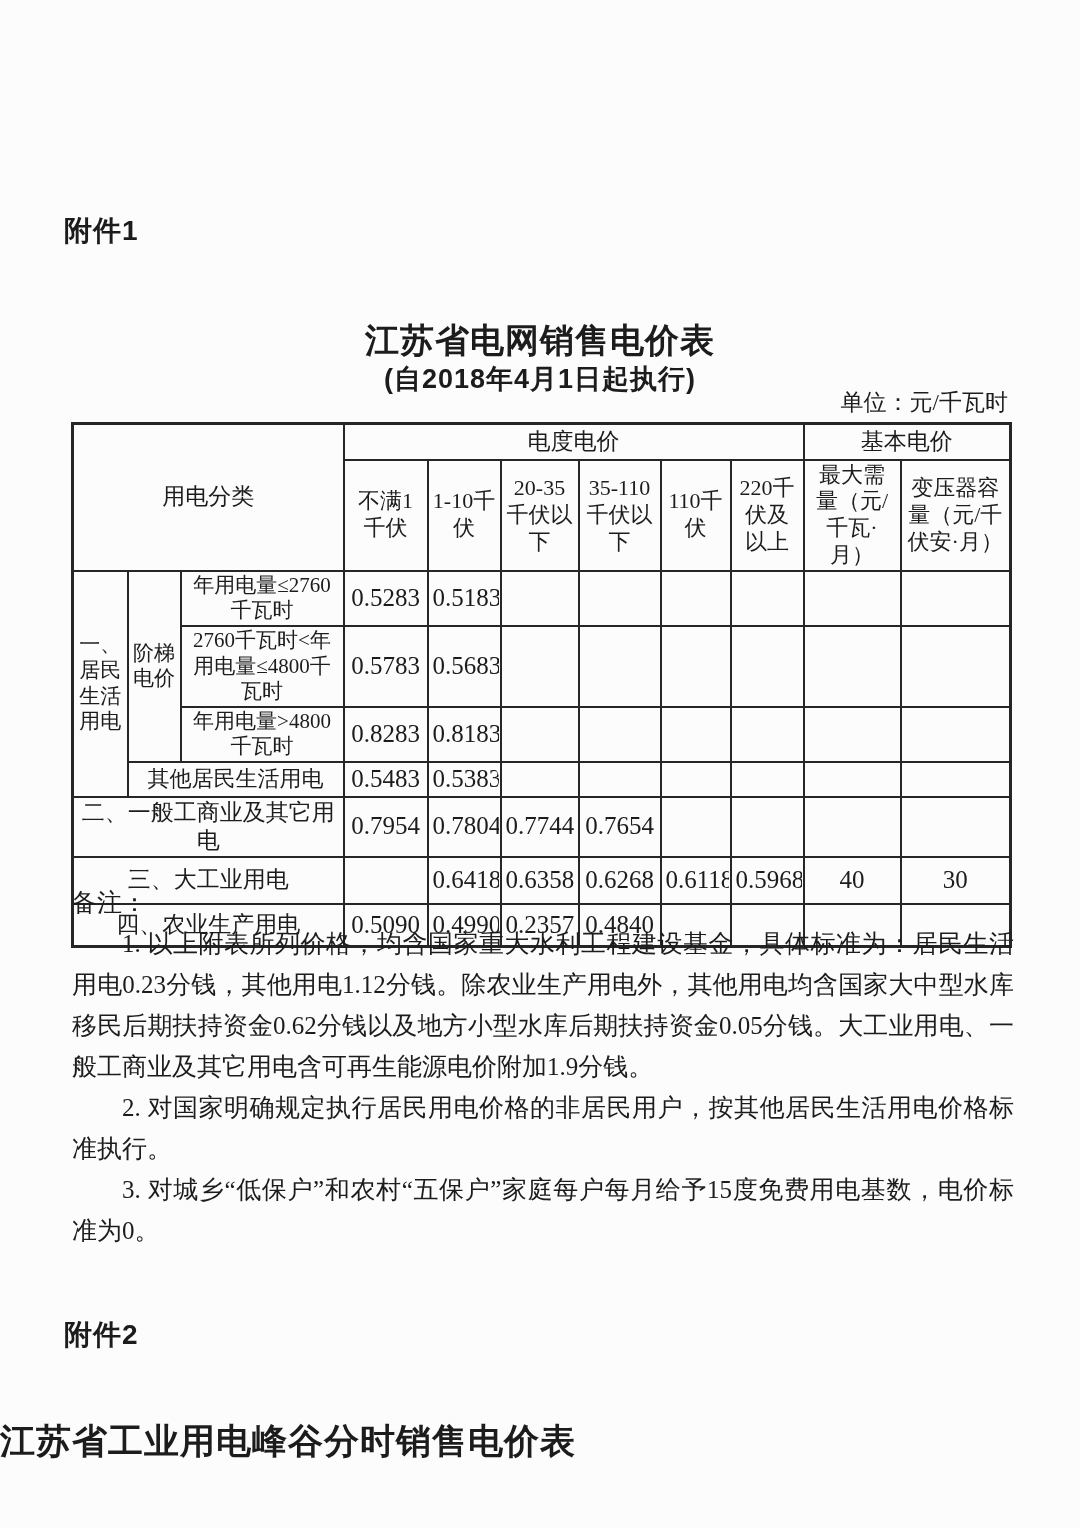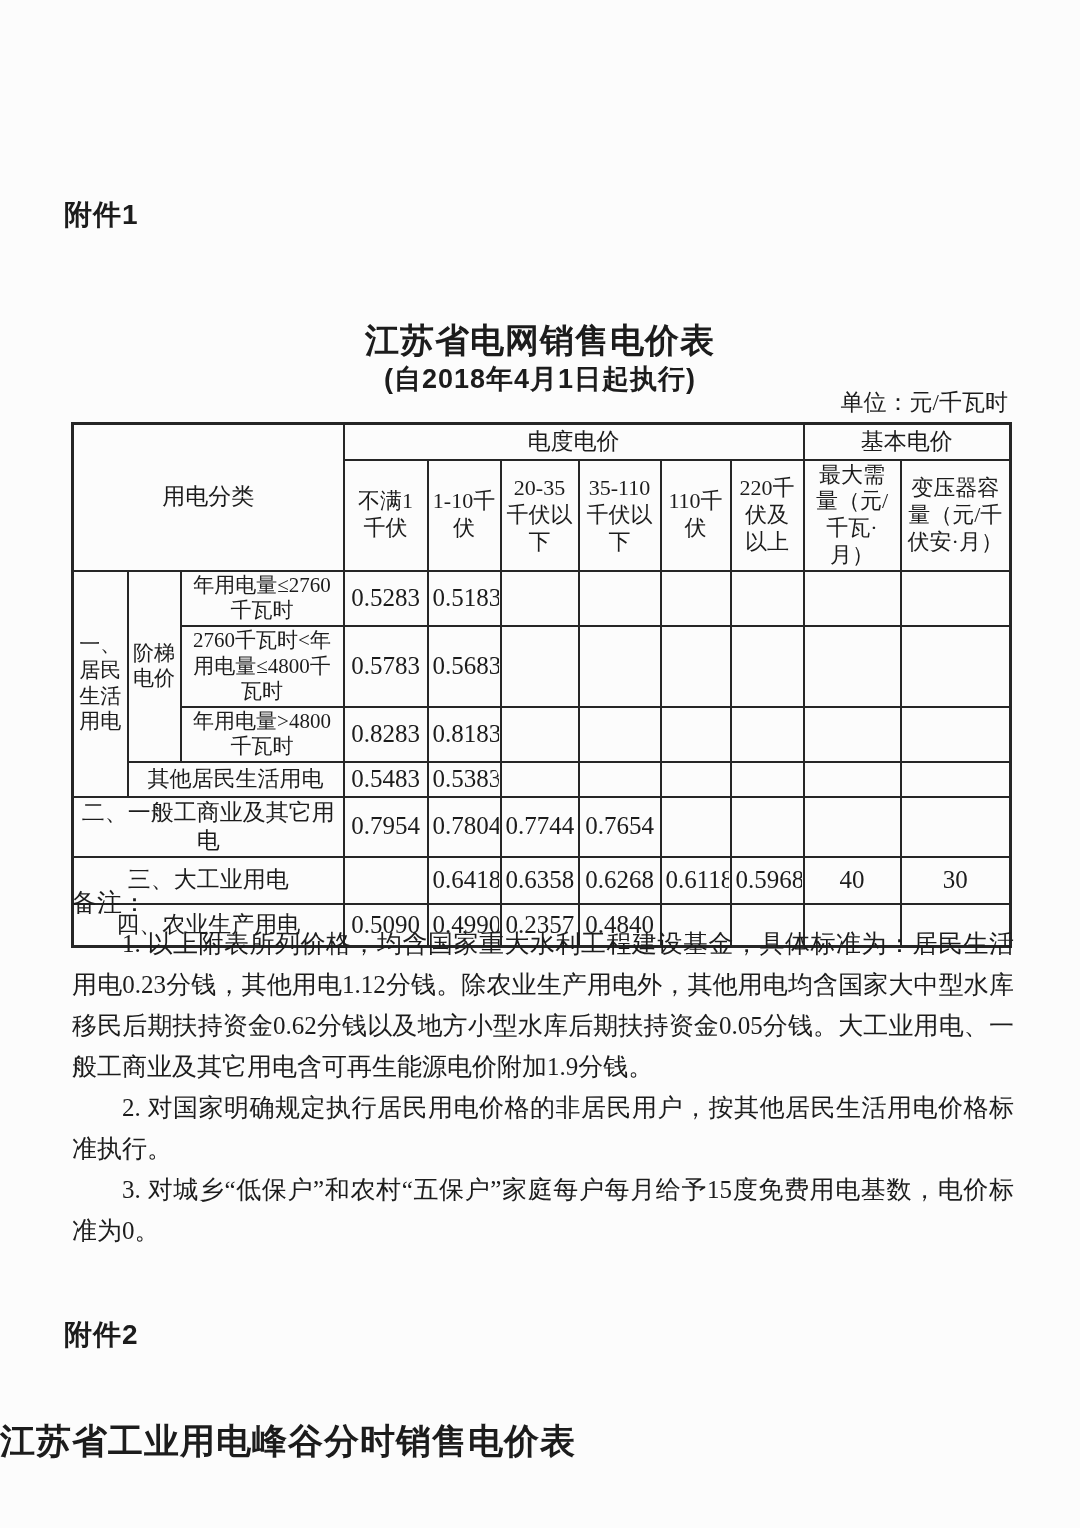--- a/index.html
+++ b/index.html
@@ -13,21 +13,21 @@
     overflow: hidden;
   }
   .attach-label {
     position: absolute;
     left: 64px;
     font-family: "Liberation Sans", sans-serif;
     font-weight: 700;
     font-size: 28px;
     letter-spacing: 1px;
   }
-  .attach-1 { top: 196px; }
+  .attach-1 { top: 212px; }
   .attach-2 { top: 1316px; }
   .title-block {
     position: absolute;
     top: 320px;
     left: 0;
     width: 1080px;
     text-align: center;
     font-family: "Liberation Sans", sans-serif;
     font-weight: 700;
   }

